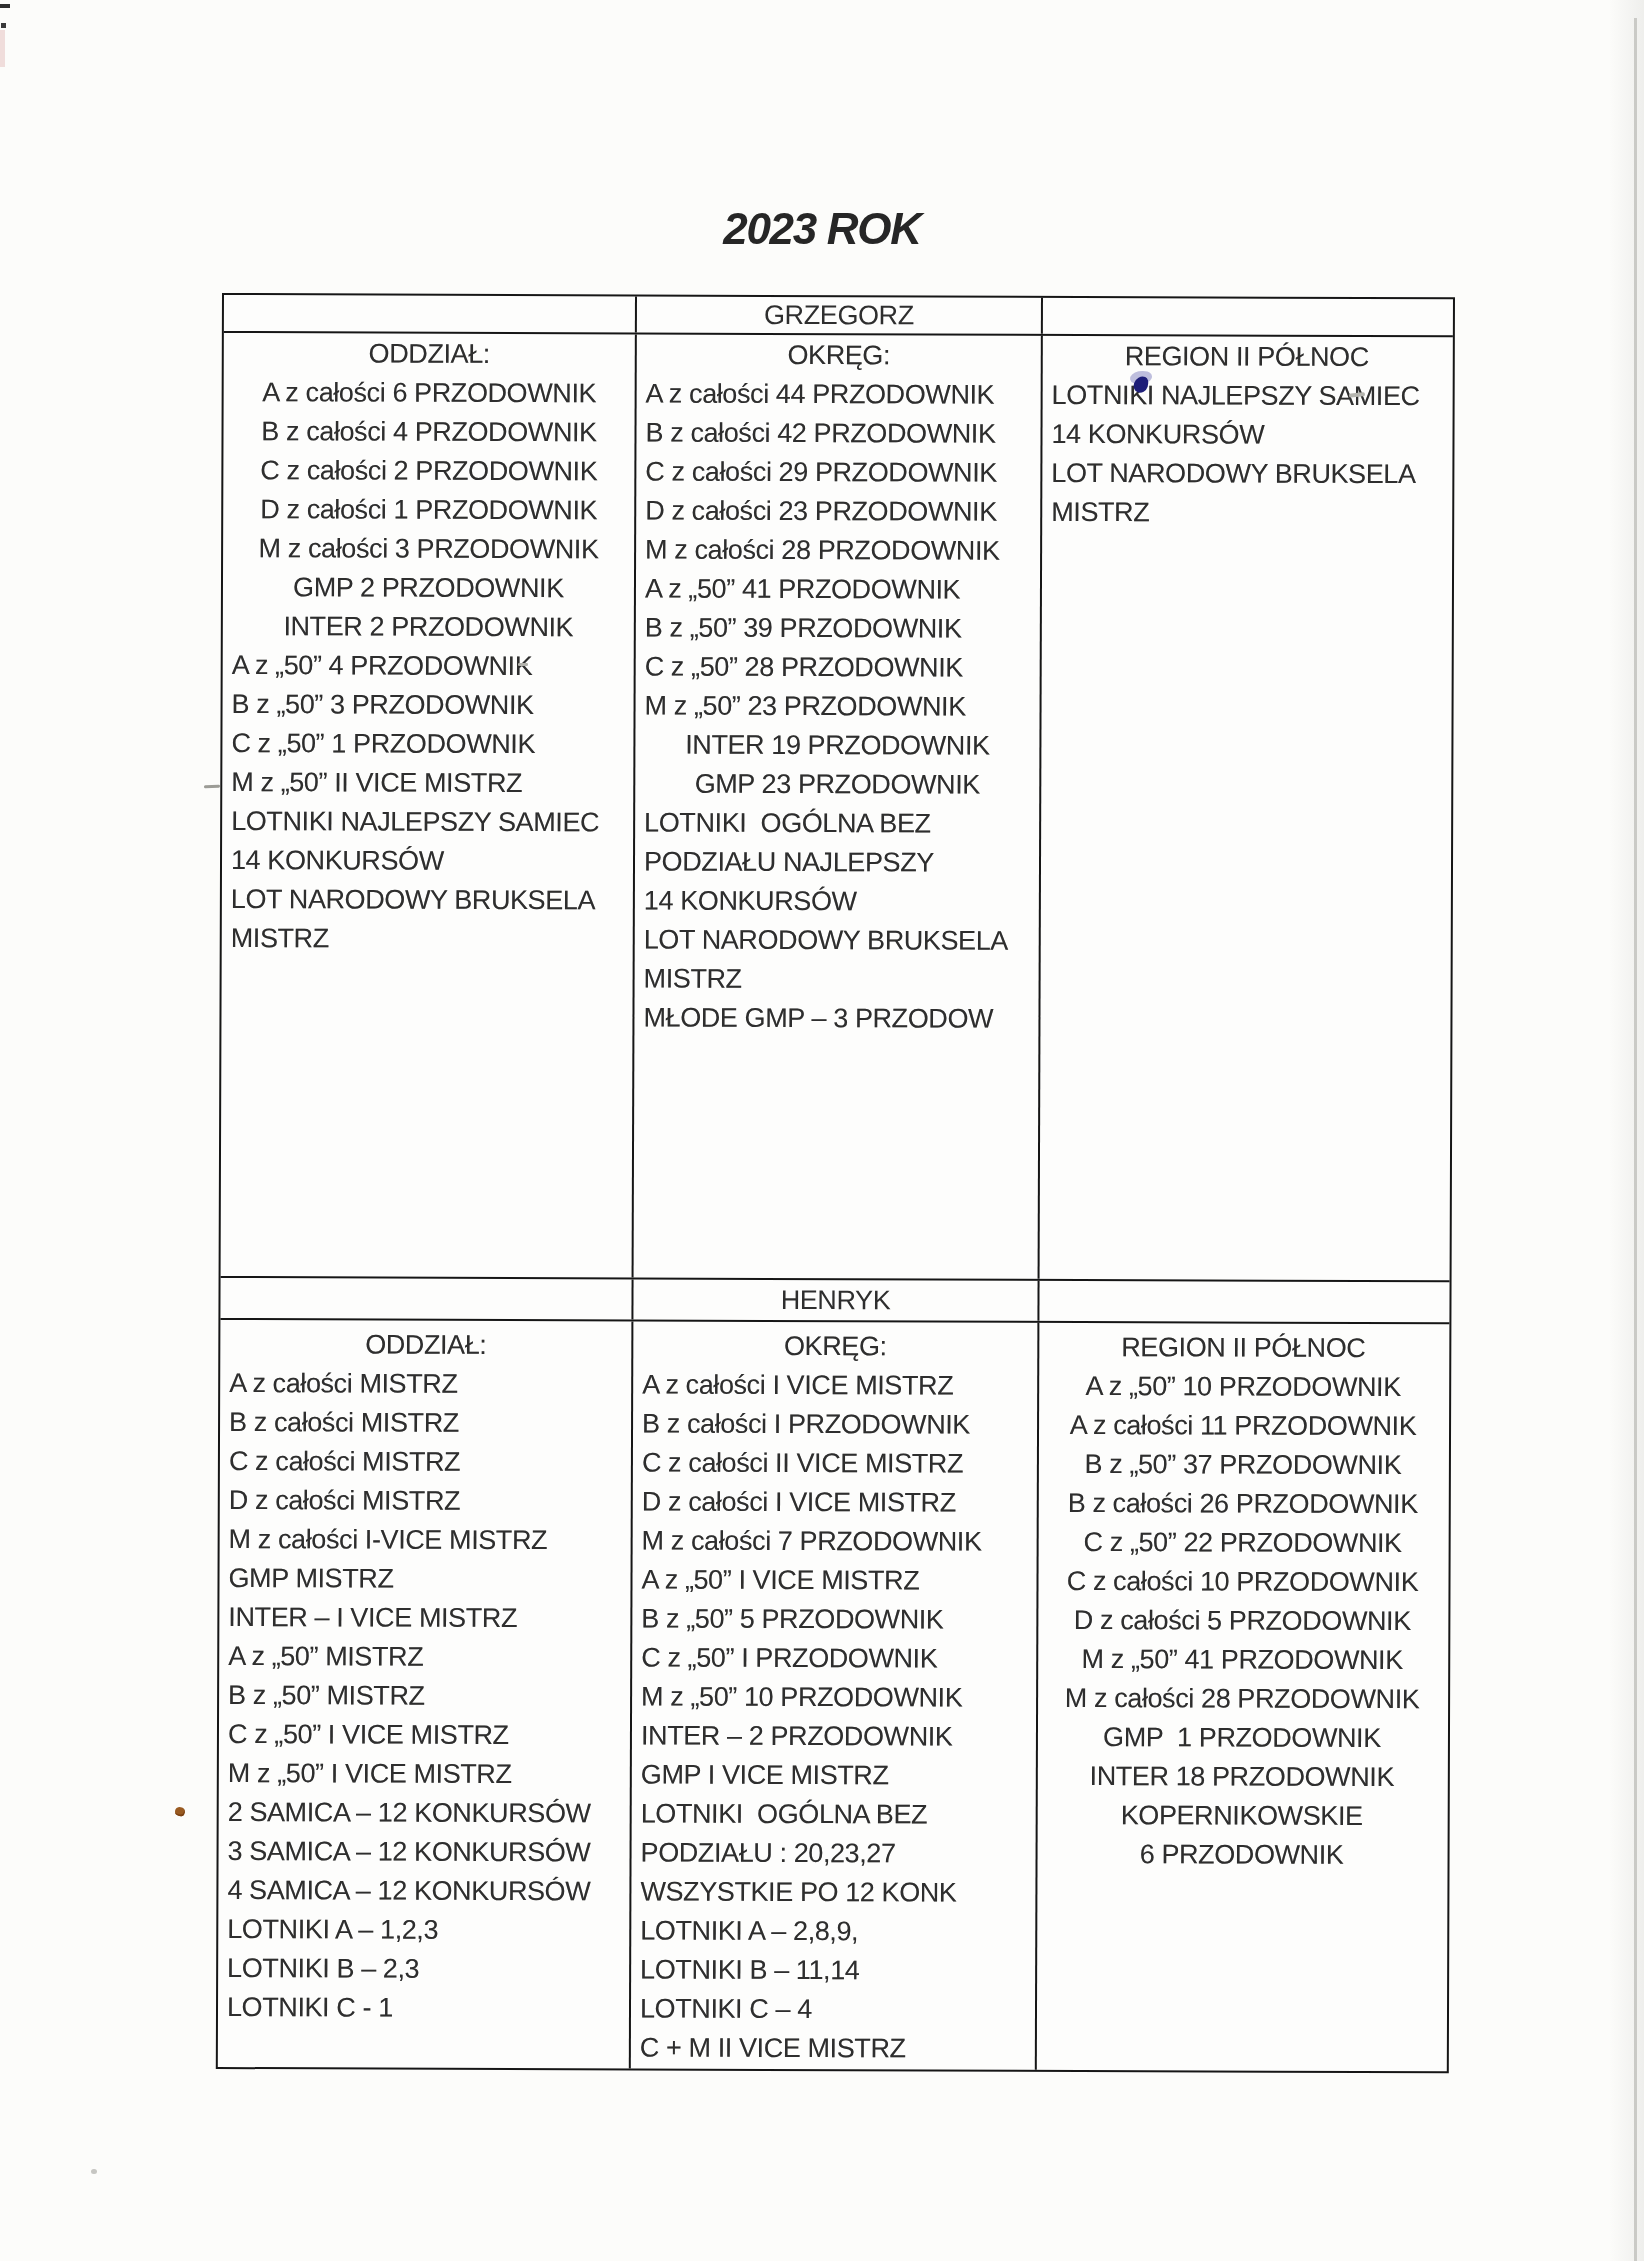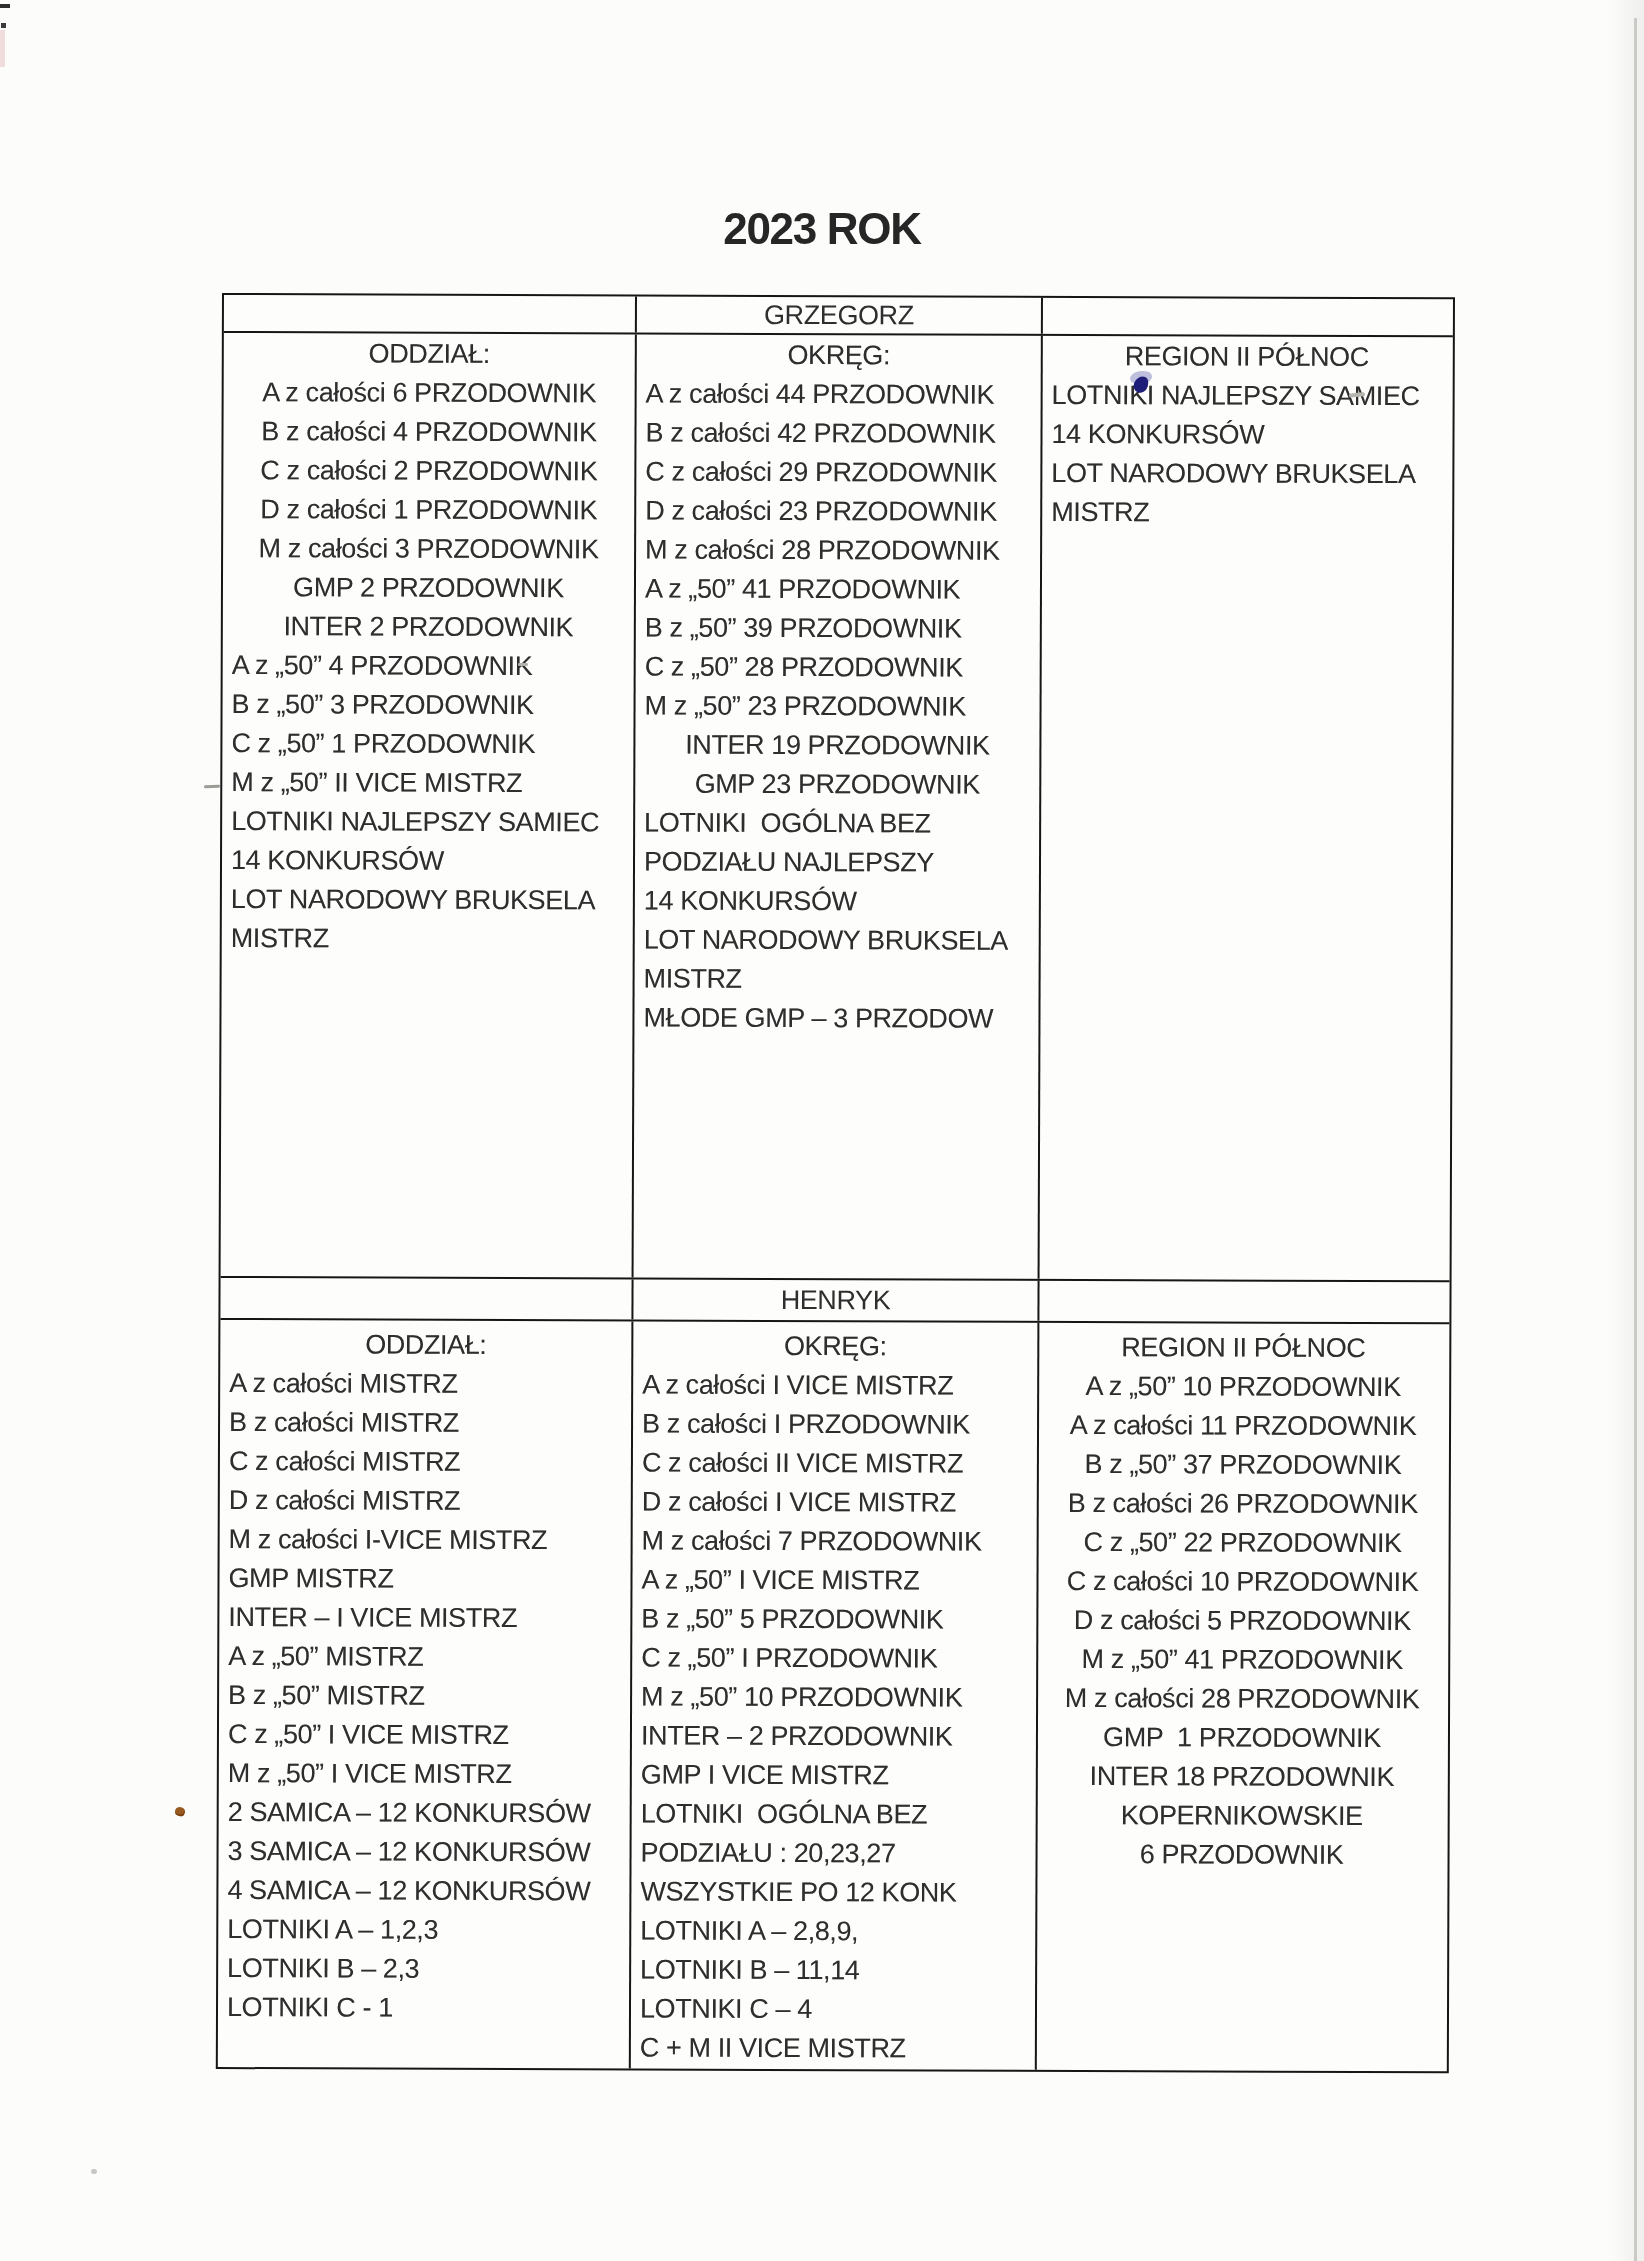--- a/index.html
+++ b/index.html
@@ -14,20 +14,21 @@
 
   .title {
     position: absolute;
     top: 204px; left: 0; width: 1644px;
     margin: 0;
     text-align: center;
     font-size: 44px;
     font-weight: bold;
     letter-spacing: -1.3px;
     color: #262626;
+    font-style: italic;
   }
 
   .rtable {
     position: absolute;
     left: 222px; top: 293px;
     width: 1233px; height: 1776px;
     border: 2.6px solid #161616;
     box-sizing: border-box;
     background: #fdfdfc;
     transform: rotate(0.2deg);

